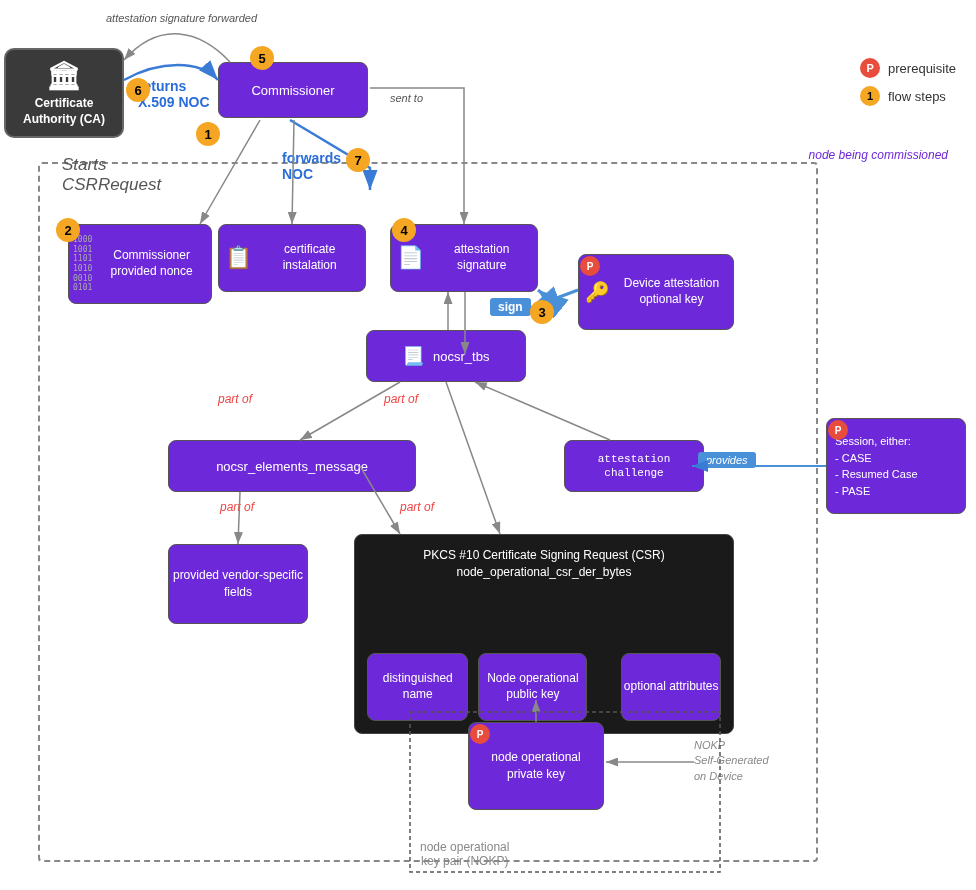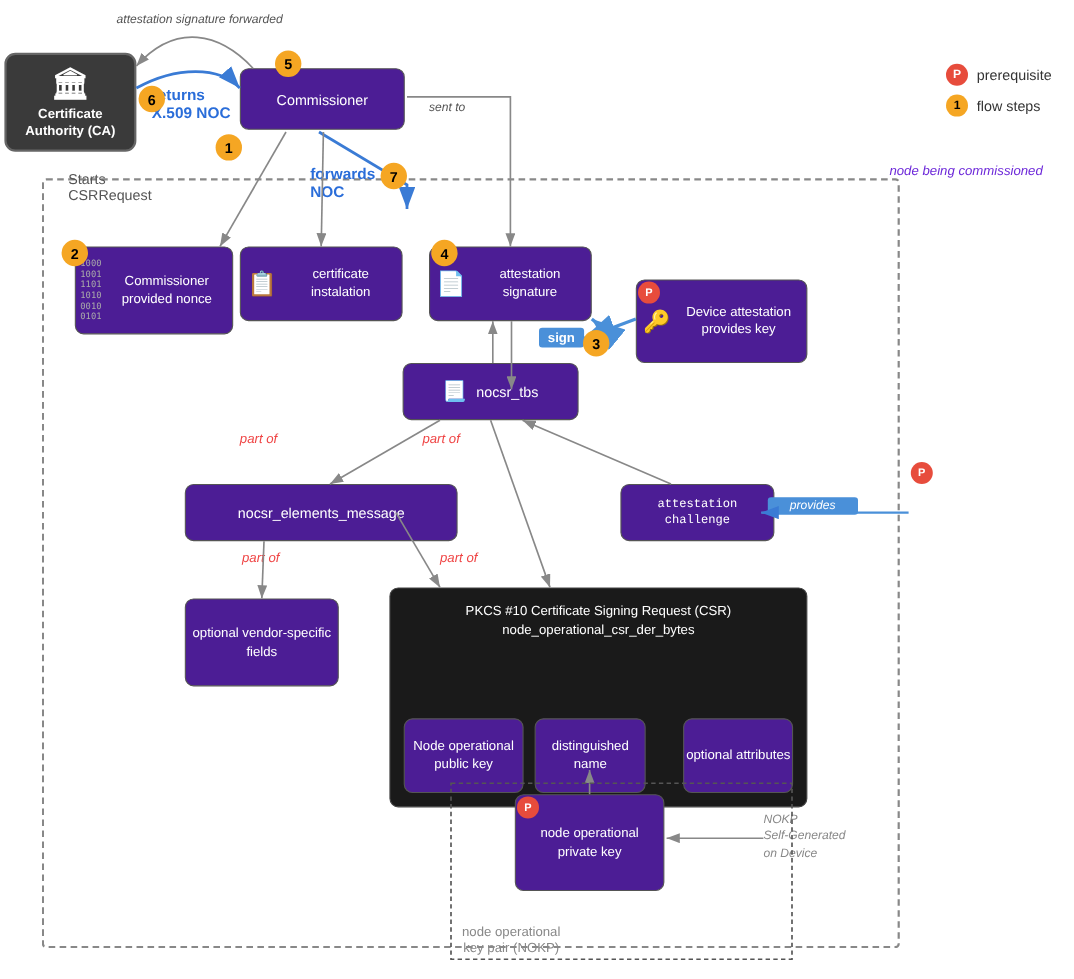--- a/index.html
+++ b/index.html
@@ -23,21 +23,21 @@
       border-radius: 8px;
       display: flex;
       align-items: center;
       justify-content: center;
       text-align: center;
       font-size: 13px;
       font-weight: 500;
       color: #fff;
     }
     .box-dark {
-      background: #4c1d95;
+      background: #6d28d9;
       border: 1.5px solid #555;
       color: #fff;
     }
     .box-darker {
       background: #1a1a1a;
       border: 1.5px solid #444;
       color: #fff;
     }
     .box-ca {
       background: #3a3a3a;
@@ -109,21 +109,21 @@
       color: #2a6dd9;
       font-weight: bold;
       font-style: normal;
       font-size: 14px;
     }
     .provides-label {
       position: absolute;
       background: #4a90d9;
       color: #fff;
       font-size: 11px;
-      padding: 2px 20px;
+      padding: 2px 8px;
       border-radius: 3px;
       font-style: italic;
     }
     .sign-label {
       position: absolute;
       background: #4a90d9;
       color: #fff;
       font-size: 12px;
       padding: 2px 8px;
       border-radius: 3px;
@@ -179,21 +179,21 @@
 
   <div style="position:absolute;left:282px;top:150px;">
     <div class="label-blue">forwards<br>NOC</div>
   </div>
 
   <div style="position:absolute;left:106px;top:12px;font-size:11px;color:#555;font-style:italic;text-align:center;">attestation signature
 forwarded</div>
 
   <div style="position:absolute;left:390px;top:92px;font-size:11px;color:#555;font-style:italic;">sent to</div>
 
-  <div style="position:absolute;left:62px;top:155px;font-size:13px;color:#555;">Starts<br>CSRRequest</div>
+  <div style="position:absolute;left:62px;top:155px;font-size:17px;color:#555;font-style:italic;">Starts<br>CSRRequest</div>
 
   <div class="box box-dark" style="left:68px;top:224px;width:144px;height:80px;flex-direction:row;padding:4px;">
     <div style="font-size:8px;color:#aaa;line-height:1.2;margin-right:4px;font-family:monospace;">1000<br>1001<br>1101<br>1010<br>0010<br>0101</div>
     <div style="font-size:12px;line-height:1.3;">Commissioner
 provided
 nonce</div>
   </div>
 
   <div class="box box-dark" style="left:218px;top:224px;width:148px;height:68px;flex-direction:row;gap:8px;padding:6px;">
     <span style="font-size:22px;">📋</span>
@@ -204,21 +204,21 @@
   <div class="box box-dark" style="left:390px;top:224px;width:148px;height:68px;flex-direction:row;gap:8px;padding:6px;">
     <span style="font-size:22px;">📄</span>
     <div style="font-size:12px;line-height:1.3;">attestation
 signature</div>
   </div>
 
   <div class="box box-dark" style="left:578px;top:254px;width:156px;height:76px;flex-direction:row;gap:6px;padding:6px;">
     <span style="font-size:20px;">🔑</span>
     <div style="font-size:12px;line-height:1.3;">Device
 attestation
-provides key</div>
+optional key</div>
   </div>
 
   <div class="badge badge-red" style="left:580px;top:256px;width:20px;height:20px;font-size:10px;">P</div>
 
   <div class="box box-dark" style="left:366px;top:330px;width:160px;height:52px;flex-direction:row;gap:8px;padding:6px;">
     <span style="font-size:18px;">📃</span>
     <div style="font-size:13px;">nocsr_tbs</div>
   </div>
 
   <div class="sign-label" style="left:490px;top:298px;">sign</div>
@@ -227,46 +227,49 @@
     <span>nocsr_elements_message</span>
   </div>
 
   <div class="box box-dark" style="left:564px;top:440px;width:140px;height:52px;font-family:Liberation Mono, monospace;">
     <span style="font-size:11px;line-height:1.3;">attestation
 challenge</span>
   </div>
 
   <div class="provides-label" style="left:698px;top:452px;">provides</div>
 
+  <div class="box box-dark" style="left:826px;top:418px;width:140px;height:96px;flex-direction:column;align-items:flex-start;padding:8px;font-size:11px;line-height:1.5;text-align:left;">
+    <div>Session, either:<br>- CASE<br>- Resumed Case<br>- PASE</div>
+  </div>
 
   <div class="badge badge-red" style="left:828px;top:420px;width:20px;height:20px;font-size:10px;">P</div>
 
   <div class="label-text" style="left:218px;top:392px;">part of</div>
   <div class="label-text" style="left:384px;top:392px;">part of</div>
   <div class="label-text" style="left:220px;top:500px;">part of</div>
   <div class="label-text" style="left:400px;top:500px;">part of</div>
 
   <div class="box box-dark" style="left:168px;top:544px;width:140px;height:80px;">
-    <span style="font-size:12px;line-height:1.4;">optional
+    <span style="font-size:12px;line-height:1.4;">provided
 vendor-specific
 fields</span>
   </div>
 
   <div class="box box-darker" style="left:354px;top:534px;width:380px;height:200px;flex-direction:column;align-items:flex-start;justify-content:space-between;padding:12px;">
     <div style="font-size:12px;text-align:center;width:100%;line-height:1.4;">PKCS #10 Certificate Signing Request (CSR)<br>node_operational_csr_der_bytes</div>
 
     <div style="display:flex;flex-direction:row;gap:10px;width:100%;justify-content:center;">
+      <div class="box box-dark" style="position:relative;width:110px;height:68px;font-size:12px;line-height:1.3;">
+        <span>distinguished
+name</span>
+      </div>
       <div class="box box-dark" style="position:relative;width:118px;height:68px;font-size:12px;line-height:1.3;">
         <span>Node
 operational
 public key</span>
-      </div>
-      <div class="box box-dark" style="position:relative;width:110px;height:68px;font-size:12px;line-height:1.3;">
-        <span>distinguished
-name</span>
       </div>
       <div class="box box-dark" style="position:relative;width:108px;height:68px;font-size:12px;line-height:1.3;margin-left:24px;">
         <span>optional
 attributes</span>
       </div>
     </div>
   </div>
 
   <div class="box box-dark" style="left:468px;top:722px;width:136px;height:88px;flex-direction:column;align-items:flex-start;justify-content:center;padding:8px;">
     <div style="font-size:12px;line-height:1.4;">node

